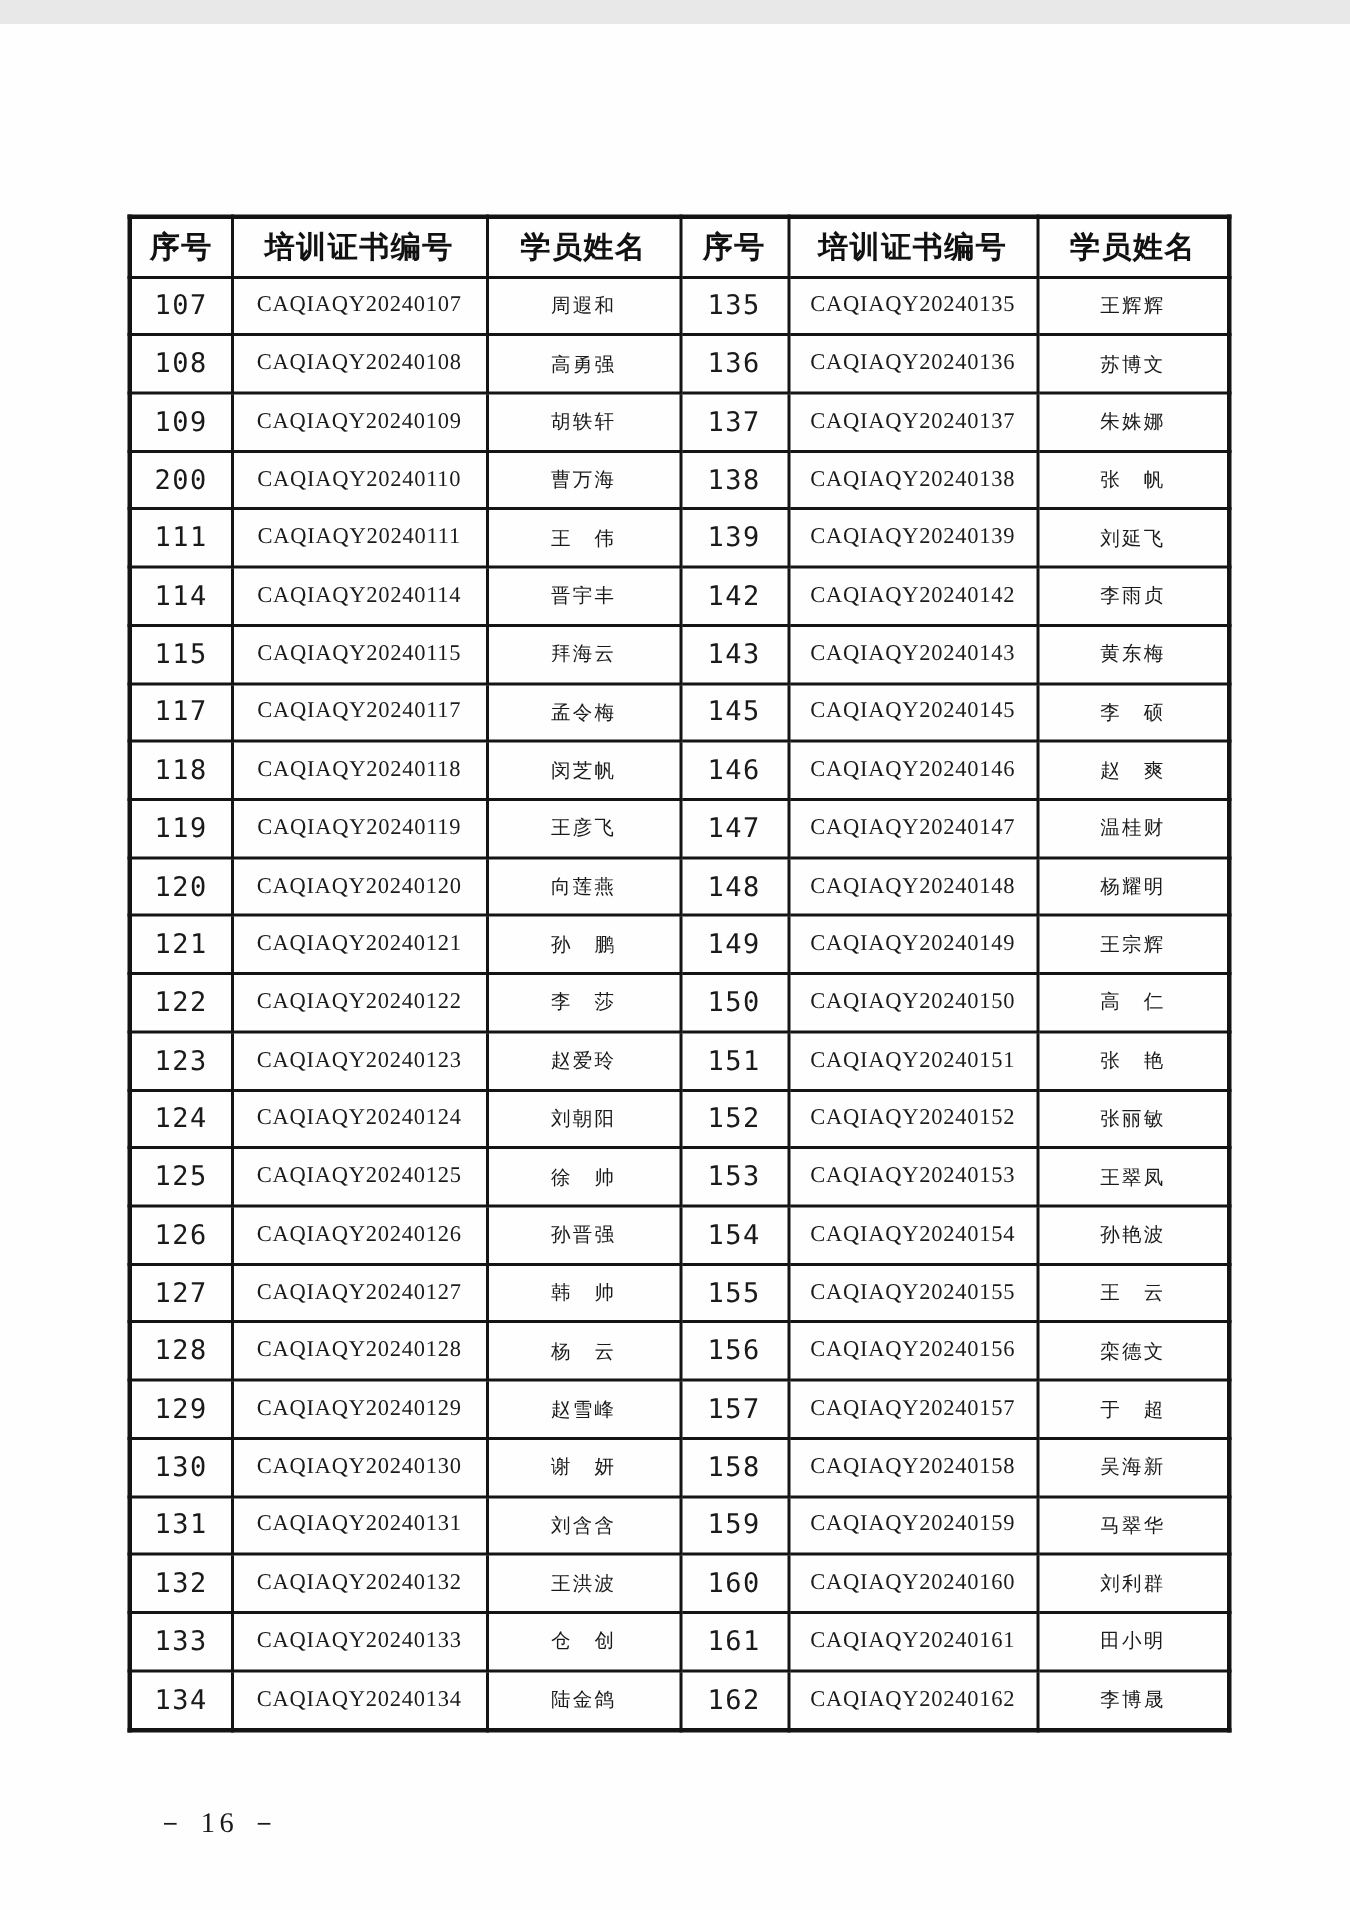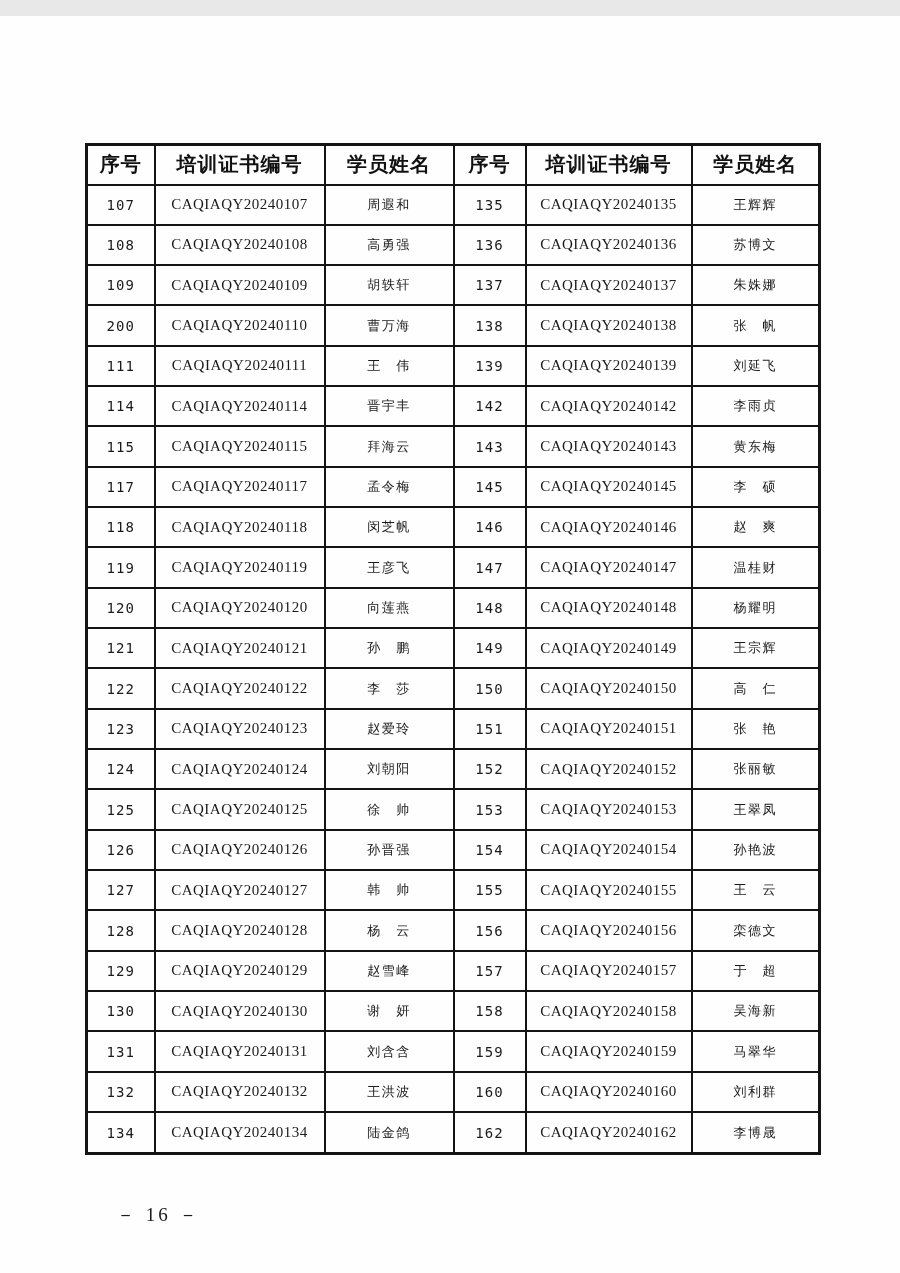--- a/index.html
+++ b/index.html
@@ -41,36 +41,36 @@
   }
   table.roster th {
     font-family: "Liberation Sans", sans-serif;
     font-weight: bold;
     font-size: 20px;
     letter-spacing: 1px;
     color: #111;
   }
   td.num {
     font-family: "DejaVu Sans Mono", monospace;
-    font-size: 14px;
+    font-size: 18px;
     letter-spacing: 1px;
   }
   td.cert {
     font-family: Liberation Serif, serif;
     font-size: 15px;
     letter-spacing: 0.5px;
   }
   td.name {
     font-family: "Liberation Serif", serif;
     font-size: 13px;
     letter-spacing: 1.5px;
   }
   .page-number {
     position: absolute;
-    left: 116px;
+    left: 104px;
     top: 1186px;
     font-family: "Liberation Serif", serif;
     font-size: 19px;
     letter-spacing: 3px;
     color: #1a1a1a;
   }
 </style>
 </head>
 <body>
 
@@ -274,20 +274,28 @@
         </tr>
         <tr>
           <td class="num">132</td>
           <td class="cert">CAQIAQY20240132</td>
           <td class="name">王洪波</td>
           <td class="num">160</td>
           <td class="cert">CAQIAQY20240160</td>
           <td class="name">刘利群</td>
         </tr>
         <tr>
+          <td class="num">133</td>
+          <td class="cert">CAQIAQY20240133</td>
+          <td class="name">仓　创</td>
+          <td class="num">161</td>
+          <td class="cert">CAQIAQY20240161</td>
+          <td class="name">田小明</td>
+        </tr>
+        <tr>
           <td class="num">134</td>
           <td class="cert">CAQIAQY20240134</td>
           <td class="name">陆金鸽</td>
           <td class="num">162</td>
           <td class="cert">CAQIAQY20240162</td>
           <td class="name">李博晟</td>
         </tr>
       </tbody>
   </table>
 

